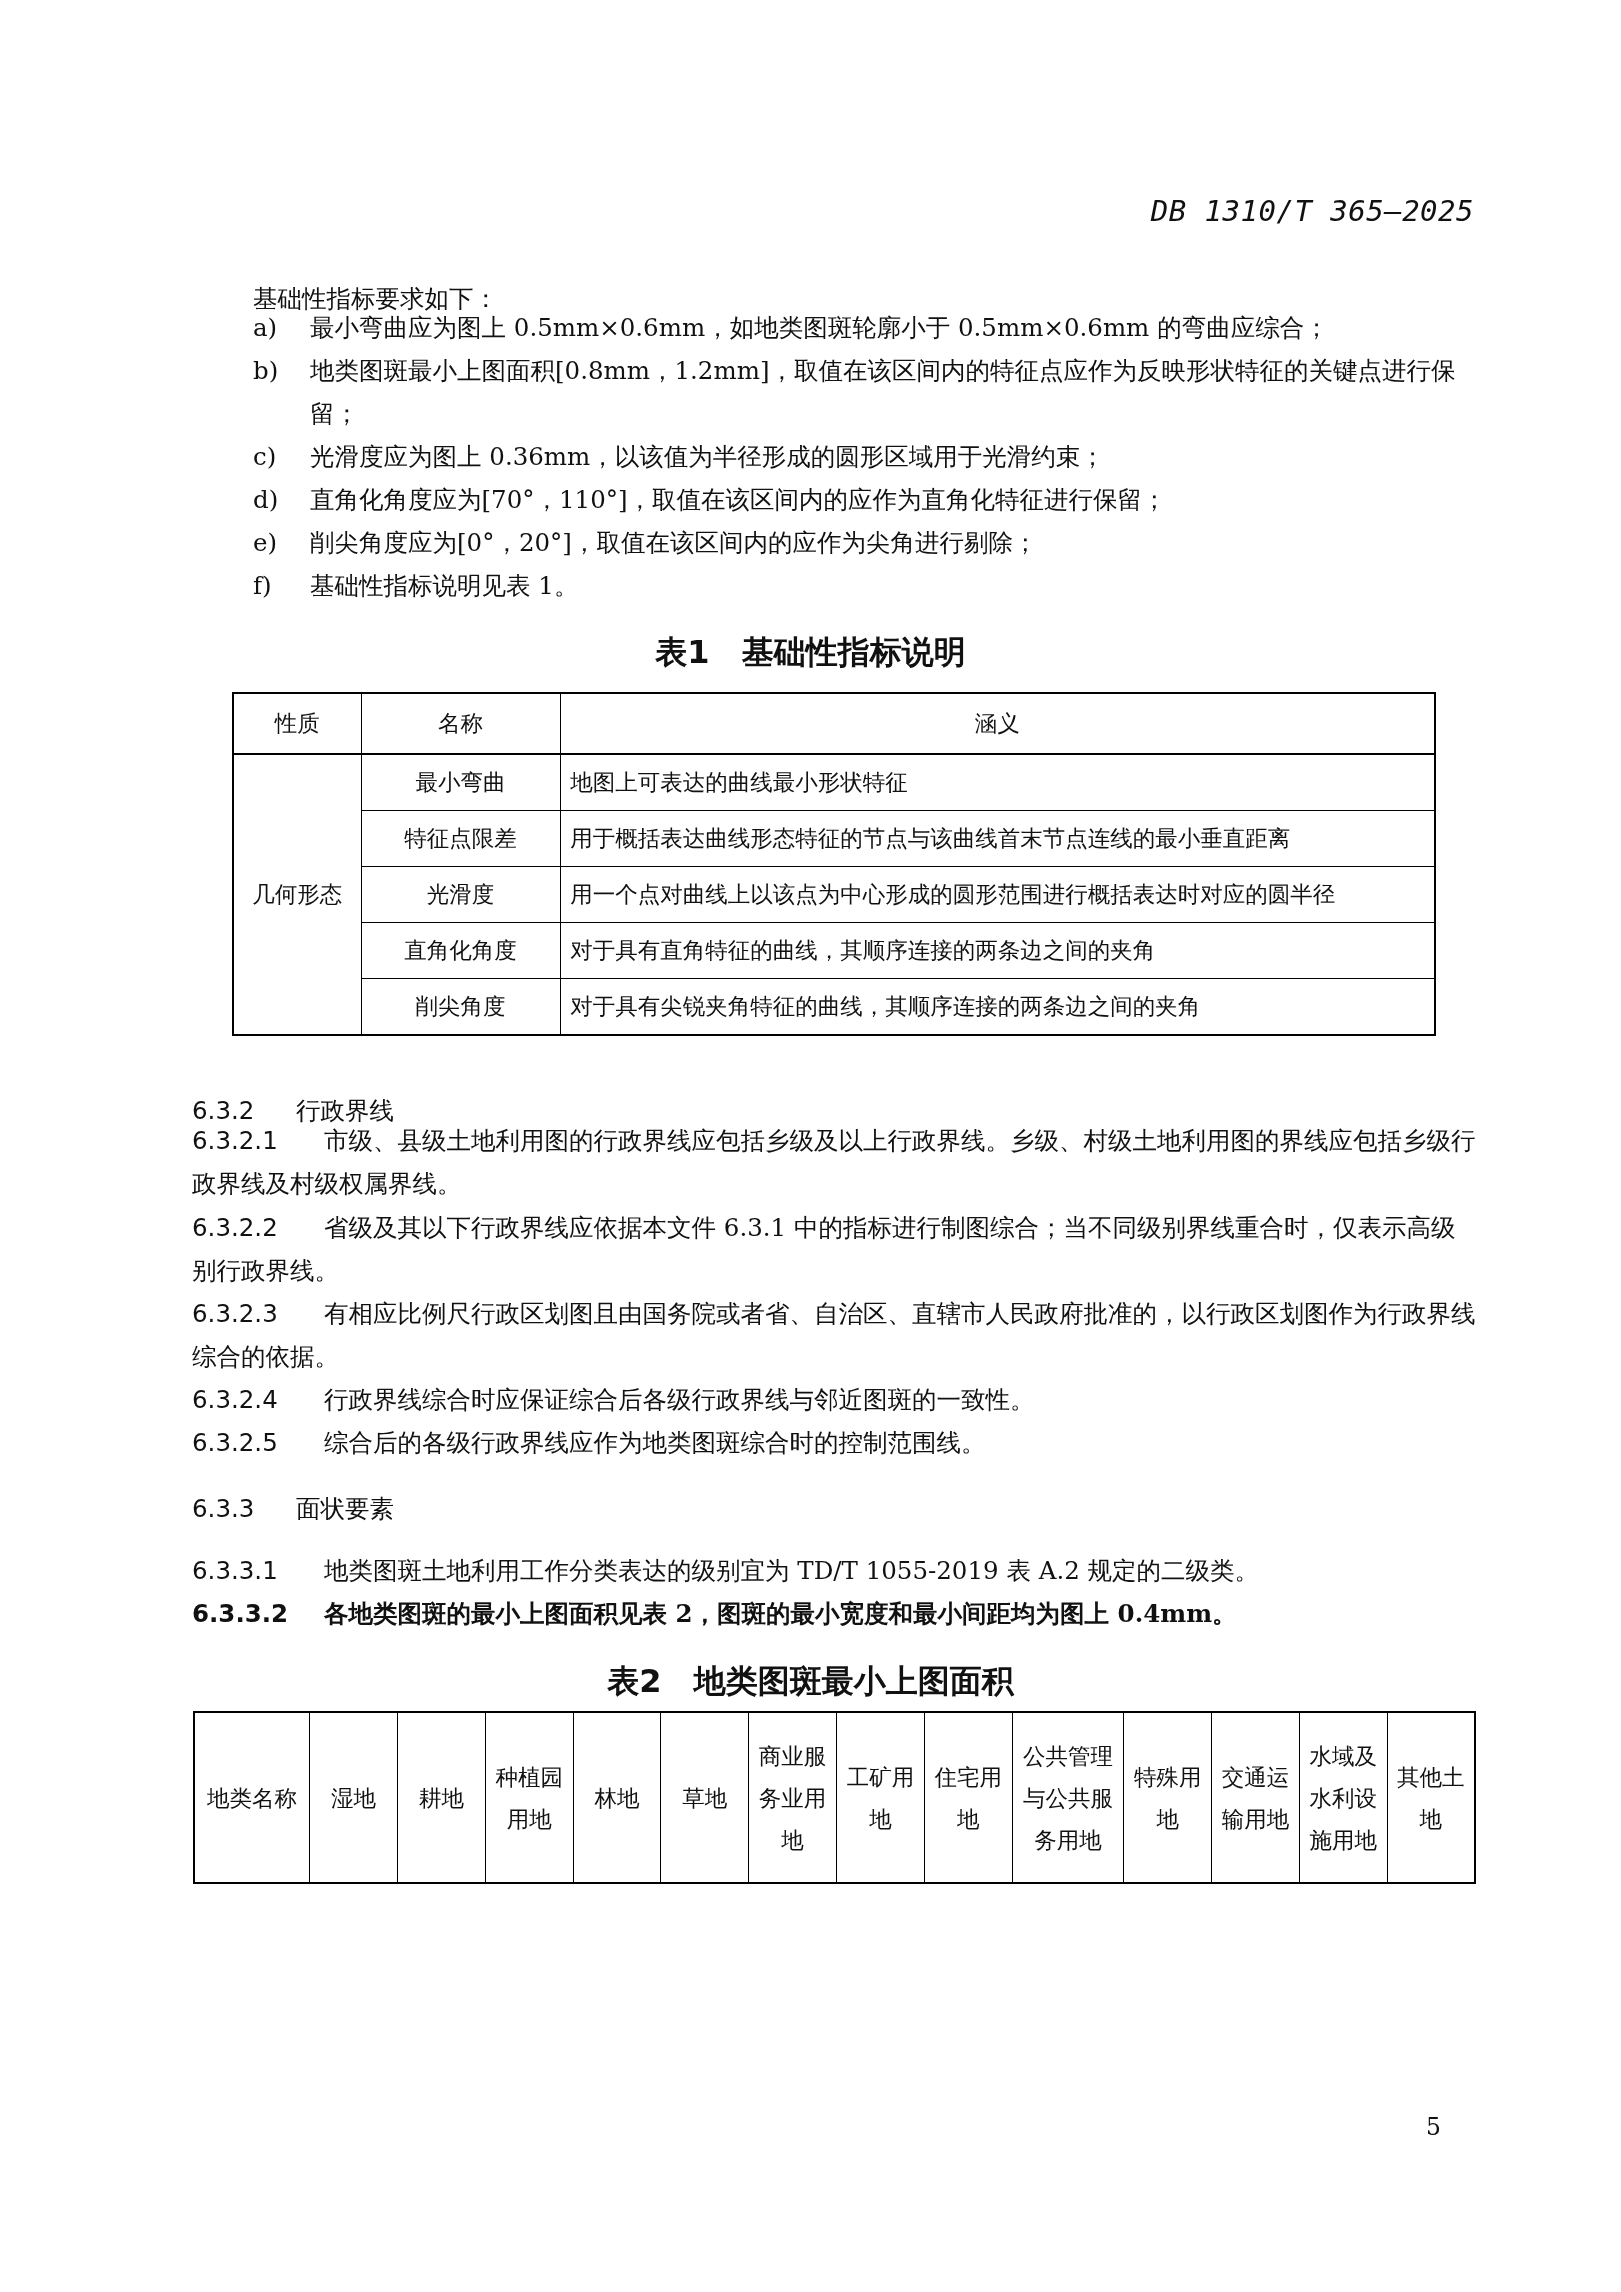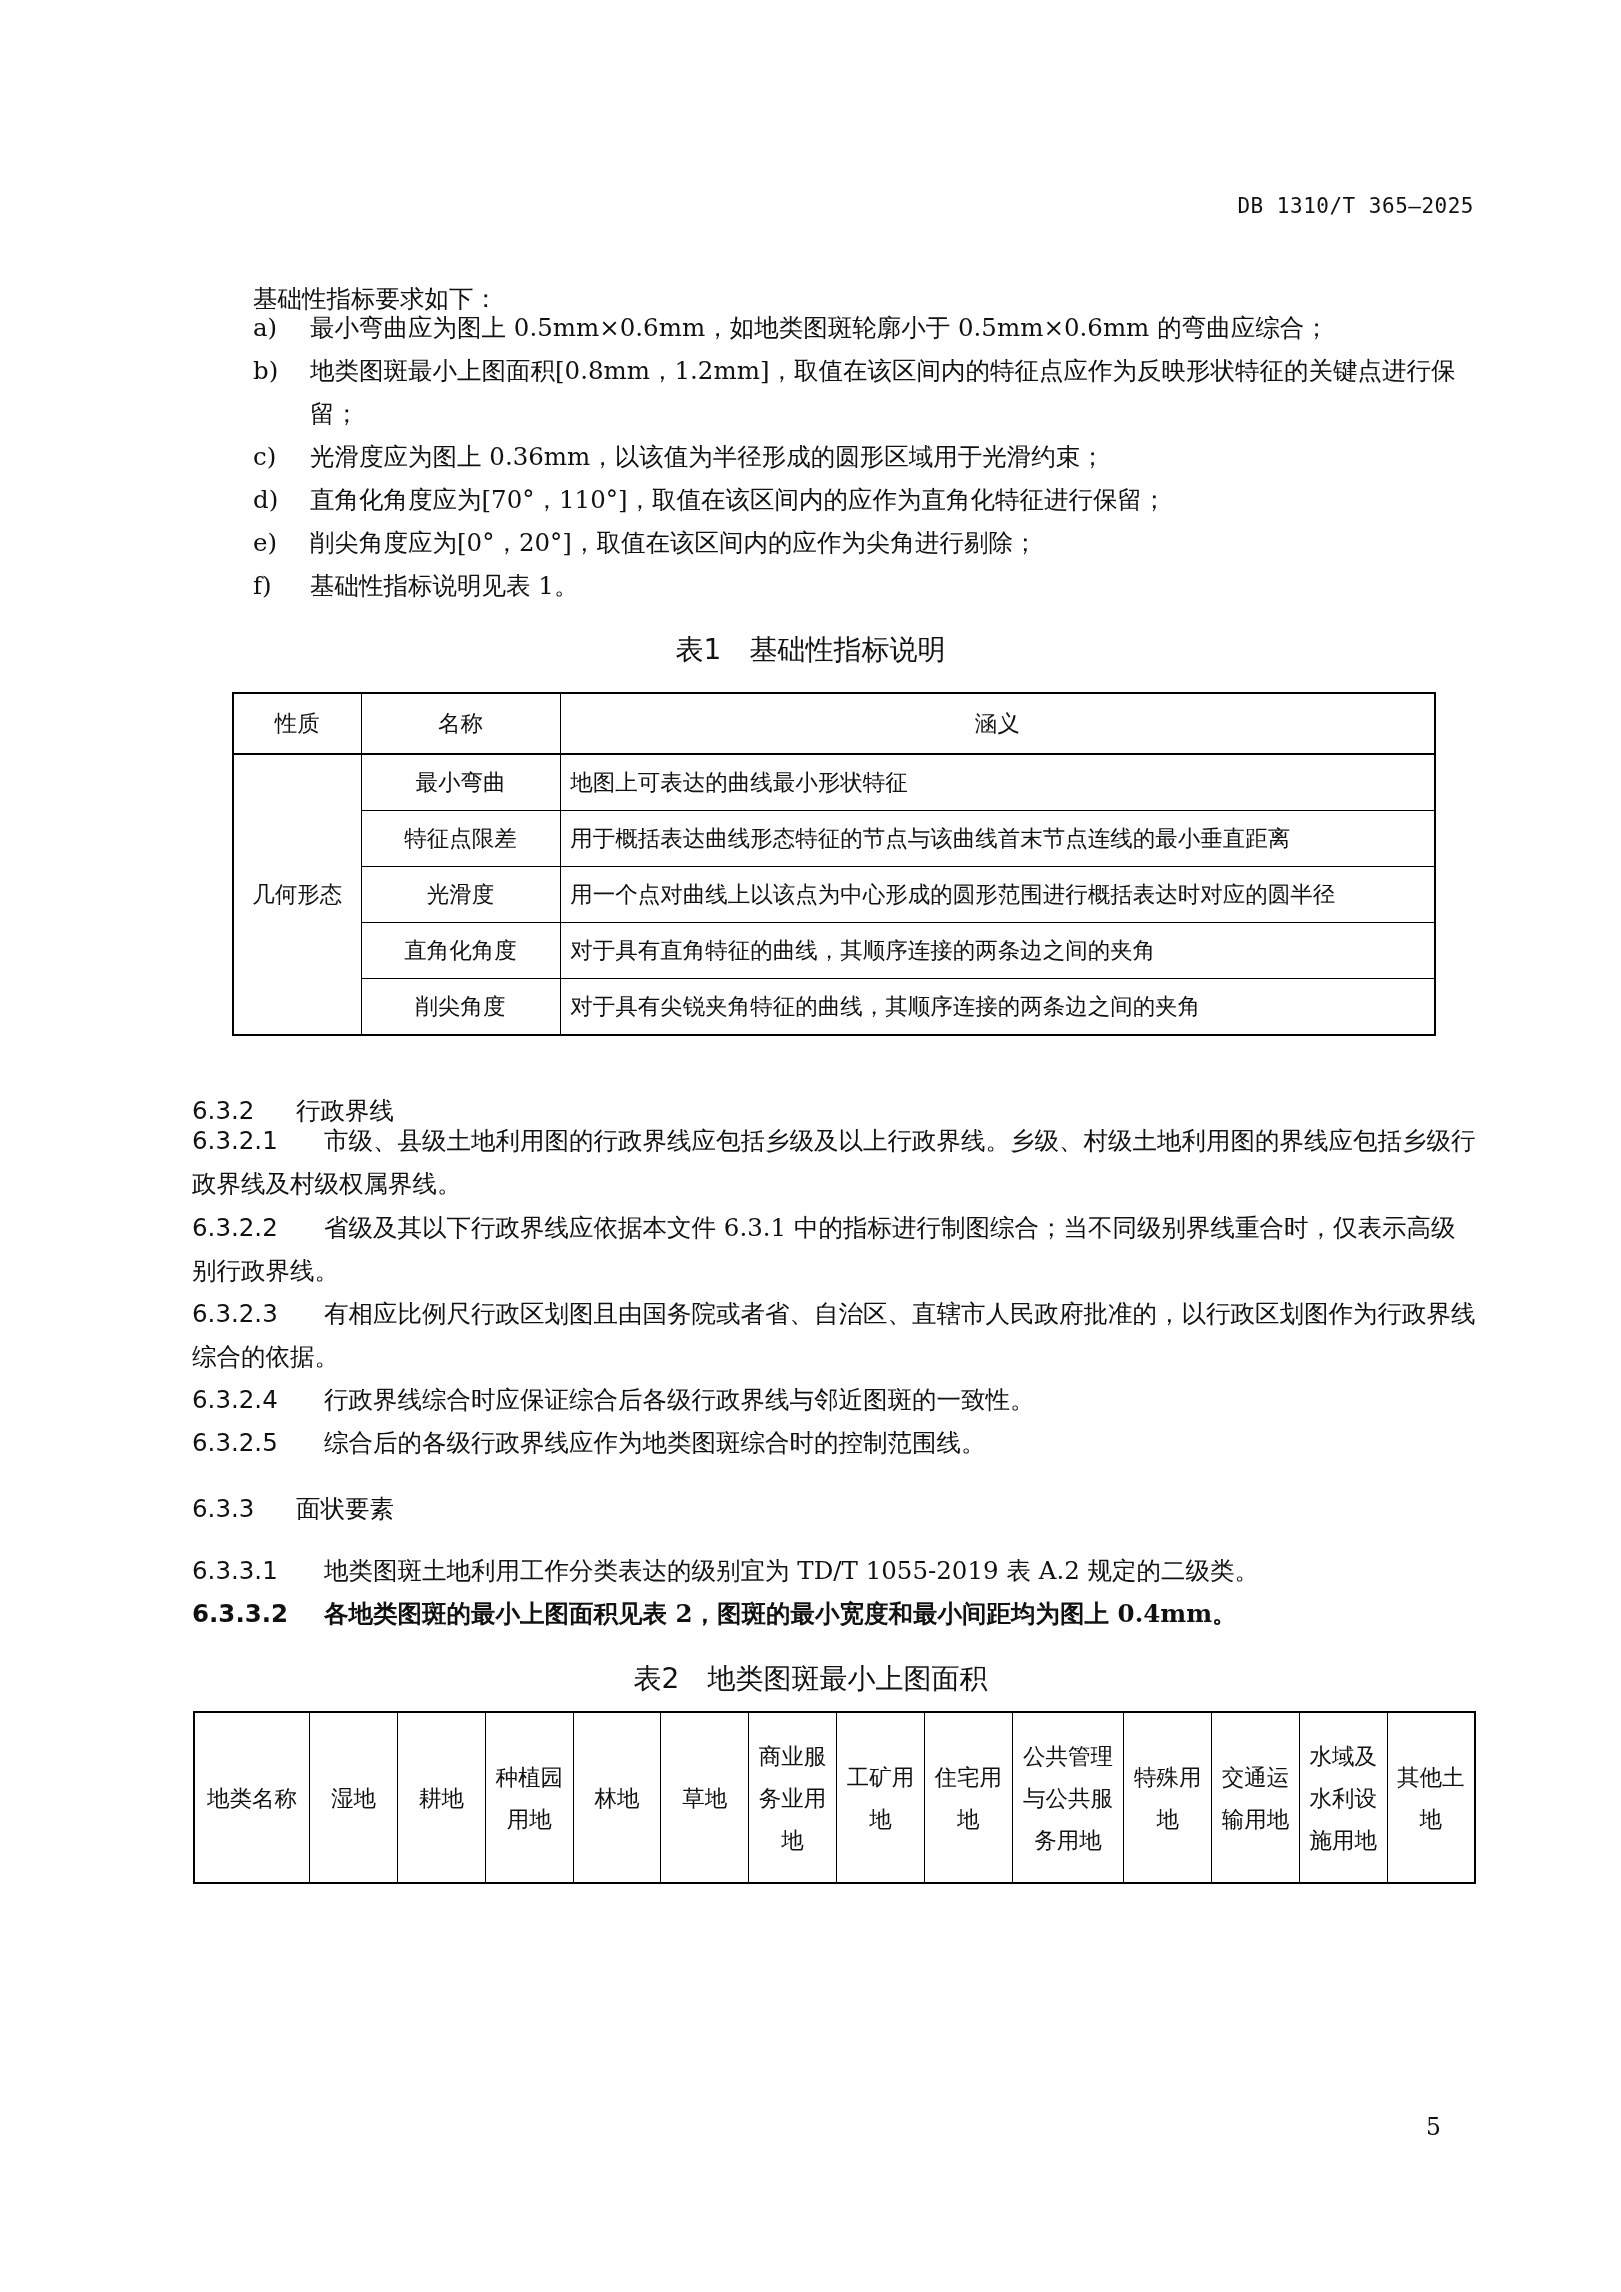--- a/index.html
+++ b/index.html
@@ -1,28 +1,28 @@
 <!DOCTYPE html>
 <html><head>
 <meta charset="utf-8">
 <style>
   html, body { margin: 0; padding: 0; background: #ffffff; }
   body { width: 1621px; height: 2293px; position: relative; overflow: hidden;
          font-family: "DejaVu Serif", "Liberation Serif", serif; color: #111; }
   .abs { position: absolute; }
   .hdr { top: 194px; right: 147px; font-family: "DejaVu Sans Mono", "Liberation Mono", monospace;
-         font-size: 21px; letter-spacing: 0.5px; }
+         font-size: 29px; letter-spacing: 0.5px; font-style: italic; }
   .para { left: 253px; font-size: 24.5px; line-height: 43px; }
   .intro { top: 263px; margin-top: 14px; }
   .list { left: 253px; top: 306px; width: 1225px; font-size: 24.5px; line-height: 43px; }
   .li { display: flex; }
   .li .mk { width: 57px; flex: none; }
   .li .tx { flex: 1; }
-  .cap { font-family: "DejaVu Sans", "Liberation Sans", sans-serif; font-weight: normal;
-         font-size: 28px; left: 0; width: 1621px; text-align: center; }
+  .cap { font-family: "DejaVu Sans", "Liberation Sans", sans-serif; font-weight: bold;
+         font-size: 32px; left: 0; width: 1621px; text-align: center; }
   table { border-collapse: collapse; }
   .t1 { left: 232px; top: 692px; width: 1204px; font-size: 22.5px; }
   .t1 td, .t1 th { border: 1.5px solid #000; font-weight: normal; }
   .t1 { border: 2.9px solid #000; }
   .t1 thead tr th { border-bottom: 2.9px solid #000; height: 57px; }
   .t1 tbody td { height: 53px; }
   .t1 .c { text-align: center; }
   .t1 .l { text-align: left; padding-left: 9.8px; }
   .sec { left: 192px; font-family: "DejaVu Sans", "Liberation Sans", sans-serif; font-size: 24.5px; }
   .sec .num { display: inline-block; width: 104px; }

